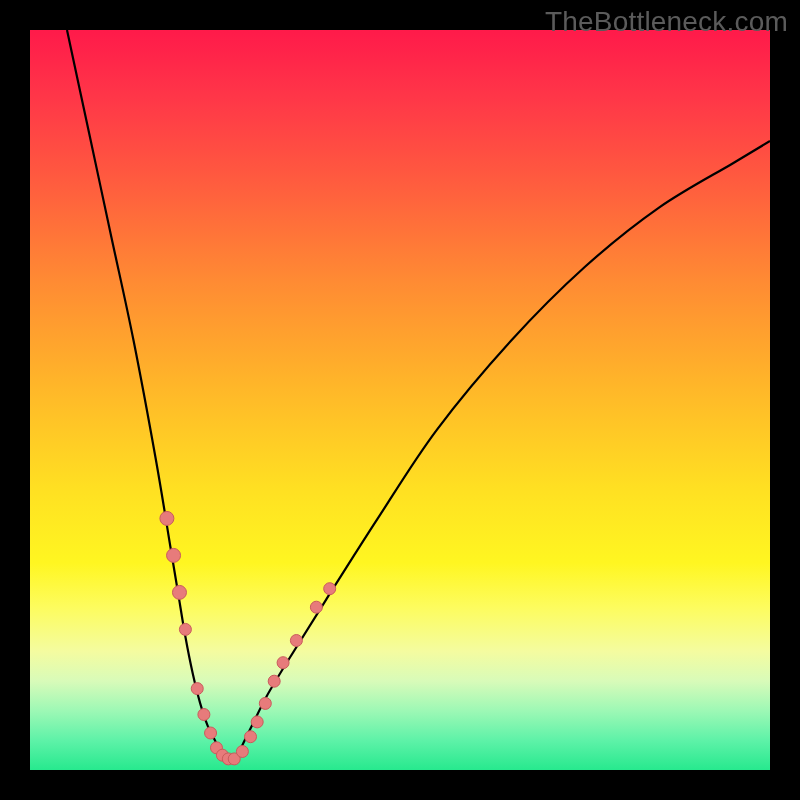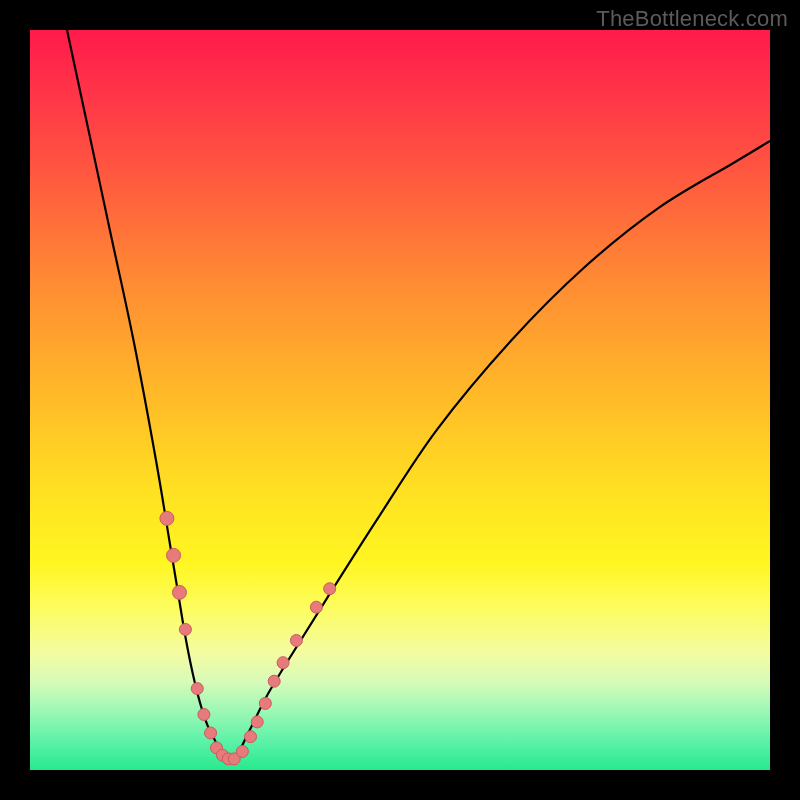--- a/index.html
+++ b/index.html
@@ -38,21 +38,21 @@
       #9df8b5 92%,
       #5ef2a8 96%,
       #27e98e 100%
     );
   }
   .watermark {
     position: absolute;
     top: 6px;
     right: 12px;
     color: #5b5b5b;
-    font-size: 22px;
+    font-size: 28px;
     font-weight: 400;
     letter-spacing: 0.2px;
     user-select: none;
   }
   svg.overlay {
     position: absolute;
     left: 0;
     top: 0;
     width: 740px;
     height: 740px;

